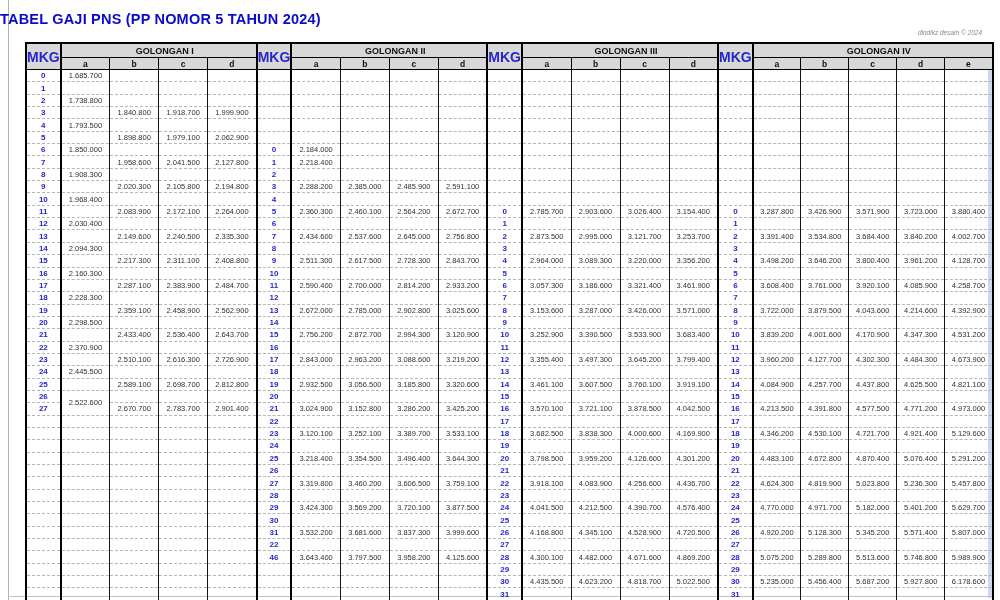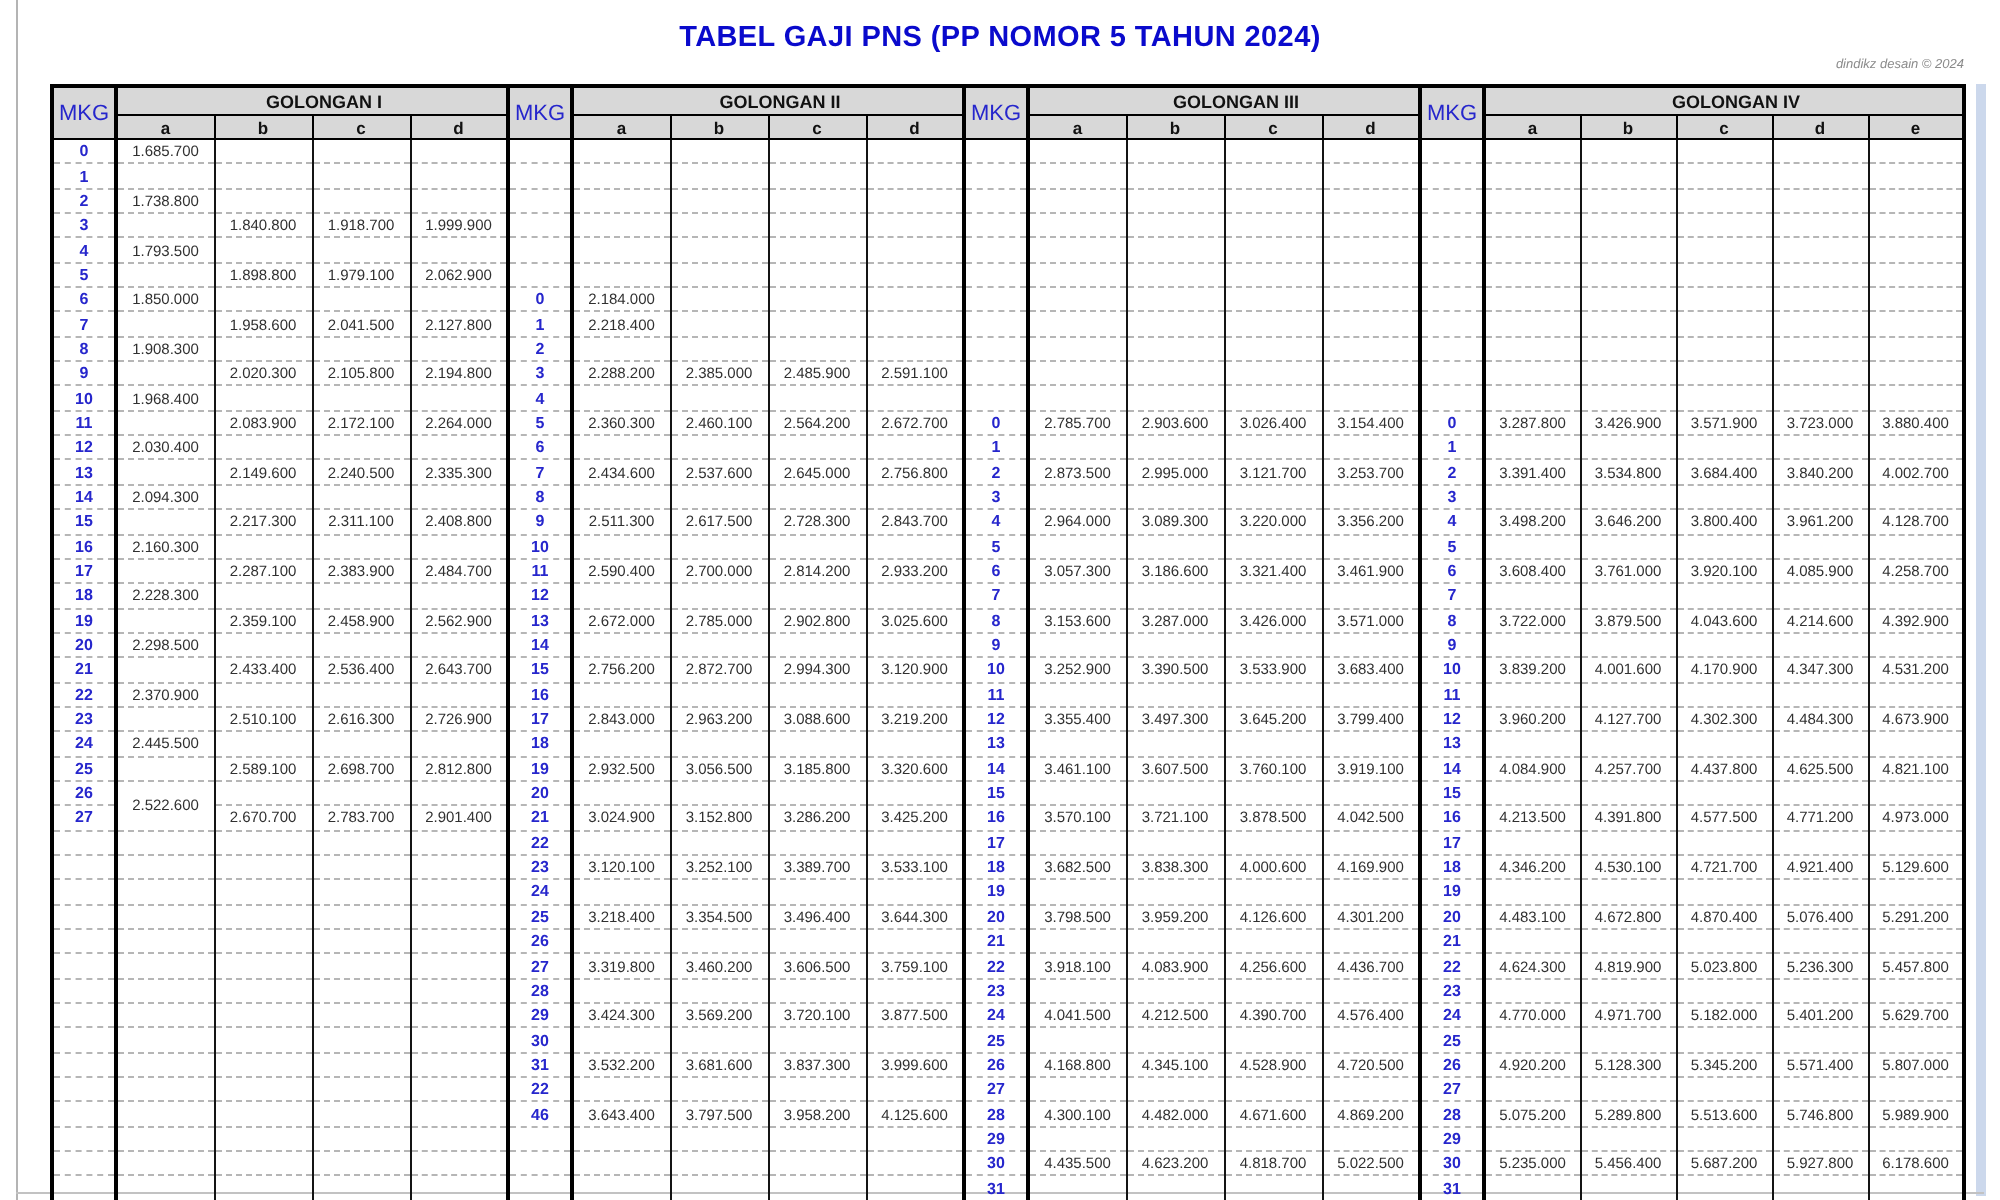--- a/index.html
+++ b/index.html
@@ -7,40 +7,40 @@
     width:1000px; height:600px; position:relative; overflow:hidden;
     background:#ffffff;
     font-family:"Liberation Sans", sans-serif;
   }
   .page-edge-left { position:absolute; left:8px; top:0; width:1px; height:600px; background:#b4b4b4; }
   .page-edge-bottom { position:absolute; left:8px; top:596px; width:984px; height:1px; background:#c2c2c2; }
   .page-edge-right-strip { position:absolute; left:988px; top:42px; width:5px; height:556px; background:#ccd8ec; }
 
   .title {
     position:absolute; top:11px; left:0; width:100%;
-    text-align:center; color:#0a0acc; font-weight:bold; font-size:14.5px;
+    color:#0a0acc; font-weight:bold; font-size:14.5px;
     letter-spacing:0.2px;
   }
   .credit {
     position:absolute; top:29px; right:18px;
     font-size:6.5px; color:#8a8a8a; font-style:italic;
   }
 
   .tbl-wrap { position:absolute; left:25px; top:42px; }
   table {
     border-collapse:collapse; table-layout:fixed;
     border:2px solid #000;
   }
   th, td { padding:0; overflow:hidden; white-space:nowrap; text-align:center; }
   thead th {
     background:#d8d8d8; border:1px solid #000;
   }
   th.gol-h { font-size:9px; font-weight:bold; color:#111; height:13px;padding-left:12px; }
   th.mkg-h {
-    color:#2626cc; font-size:11px; font-weight:normal;
+    color:#2626cc; font-size:14px; font-weight:bold;
     border-left:2px solid #000; border-right:2px solid #000;
   }
   th.sub-h { font-size:8.5px; font-weight:bold; color:#111; height:11px; }
 
   tbody td {
     height:11.35px; line-height:11px;
     font-size:7.5px; color:#303030;
     border-right:1px solid #141414;
     border-bottom:1px dashed #b6b6b6;
   }

